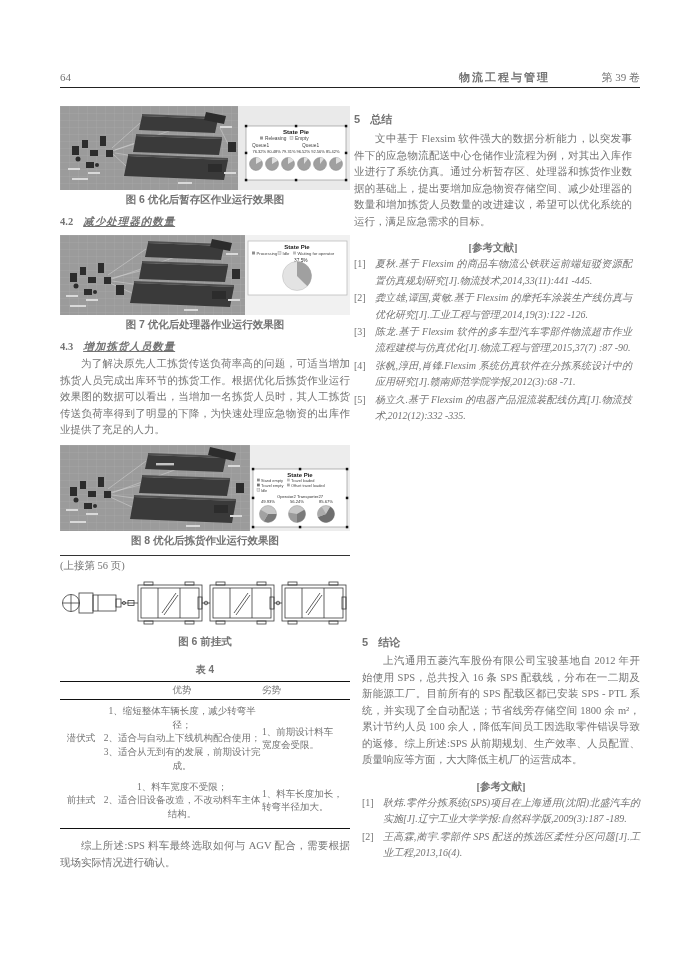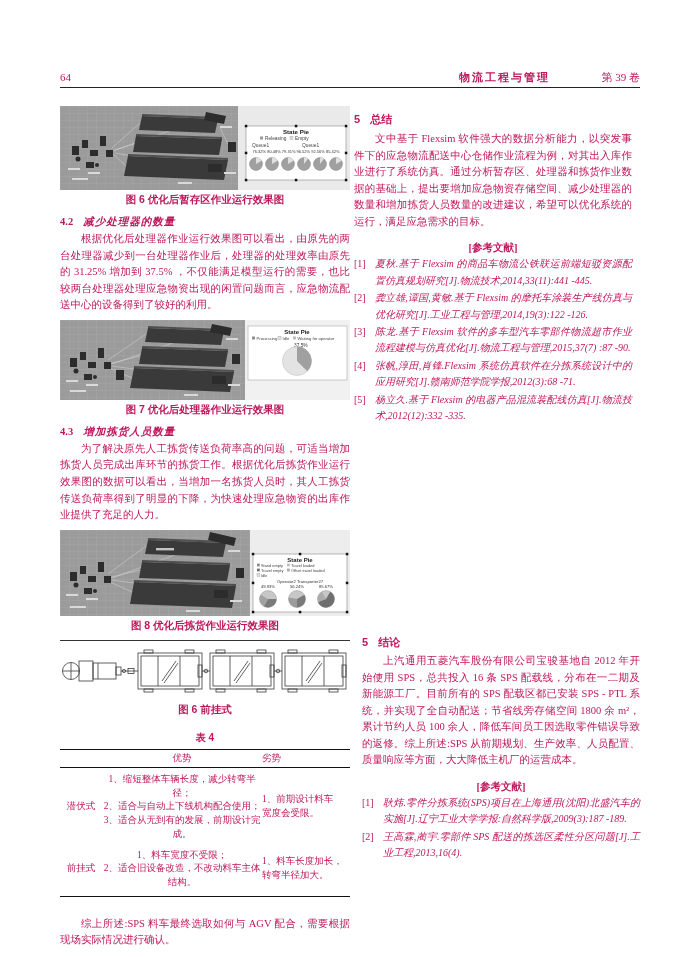--- a/index.html
+++ b/index.html
@@ -1,34 +1,34 @@
 <!DOCTYPE html>
 <html><head>
 <meta charset="utf-8">
 <style>
   html,body{margin:0;padding:0;background:#e8e8e8;}
   .page{position:relative;width:700px;height:957px;background:#ffffff;margin:0 auto;
-        font-family:"Liberation Serif","DejaVu Serif",serif;color:#be185d;overflow:hidden;}
+        font-family:"Liberation Serif","DejaVu Serif",serif;color:#737373;overflow:hidden;}
   
   .hdr{position:absolute;top:70px;left:60px;width:580px;display:flex;align-items:baseline;font-size:11px;}
   .hdr .pn{width:90px;text-align:left;}
   .hdr .jt{flex:1;text-align:right;font-weight:bold;letter-spacing:2px;}
   .hdr .vol{width:90px;text-align:right;}
   .hdr-rule{position:absolute;top:87px;left:60px;width:580px;border-top:1.6px solid #222;}
   
   .col-l{position:absolute;left:60px;top:106px;width:290px;}
   .col-r{position:absolute;left:354px;top:112px;width:278px;}
   .col-r2{position:absolute;left:362px;top:635px;width:278px;}
   
   .para{font-size:10.5px;line-height:1.58;text-align:justify;text-indent:2em;margin:2px 0 0 0;}
   .fig-cap{margin-top:3px;text-align:center;font-weight:bold;font-size:10.5px;
            font-family:"Liberation Sans","DejaVu Sans",sans-serif;}
   .h-sub{margin-top:8px;font-size:10.5px;font-weight:bold;}
   .h-sub .h-num{font-style:normal;margin-right:10px;}
-  .h-sub .h-title{font-style:italic;letter-spacing:1px;}
+  .h-sub .h-title{font-style:italic;letter-spacing:1px;text-decoration:underline;}
   .h-main{font-size:11px;font-weight:bold;font-family:"Liberation Sans","DejaVu Sans",sans-serif;}
   .h-main .h-num{margin-right:10px;}
   .refs-title{margin-top:11px;text-align:center;font-weight:bold;font-size:10.5px;}
   .ref{display:flex;font-size:10px;line-height:1.64;margin-top:1px;}
   .ref .ref-m{flex:none;width:21px;}
   .ref .ref-t{flex:1;text-align:justify;font-style:italic;}
   .cont-note{font-size:10.5px;}
   .divider{border-top:1px solid #333;margin-top:7px;}
   
   .figbox{width:290px;display:block;}
@@ -156,21 +156,20 @@
             <path d="M276,58 L276,51.5 A6.5,6.5 0 0 1 281.6,54.8 Z" fill="#e0e0e0"></path>
           </g>
         </g>
       </g>
     </svg>
     <div class="fig-cap">图 6  优化后暂存区作业运行效果图</div>
 
     <div class="h-sub">
       <span class="h-num">4.2</span><span class="h-title">减少处理器的数量</span>
     </div>
-    <div class="para">根据优化后处理器作业运行效果图可以看出，由原先的两台处理器减少到一台处理器作业后，处理器的处理效率由原先的 31.25% 增加到 37.5% ，不仅能满足模型运行的需要，也比较两台处理器处理应急物资出现的闲置问题而言，应急物流配送中心的设备得到了较好的利用。</div>
 
     <svg class="figbox" width="290" height="80" viewBox="0 0 290 80" style="margin-top:6px">
       <defs>
         <pattern id="g2" width="9" height="7" patternUnits="userSpaceOnUse">
           <path d="M9 0H0V7" fill="none" stroke="#a9a9a9" stroke-width="0.6"></path>
         </pattern>
       </defs>
       <g>
         <rect x="0" y="0" width="185" height="80" fill="#9b9b9b"></rect>
         <rect x="0" y="0" width="185" height="80" fill="url(#g2)"></rect>
@@ -333,20 +332,21 @@
             <path d="M266,69 L270.25,61.64 A8.5,8.5 0 1 1 258.01,71.9 Z" fill="#6f6f6f"></path>
             <path d="M266,69 L258.01,71.9 A8.5,8.5 0 0 1 261.75,61.64 Z" fill="#ababab"></path>
           </g>
         </g>
       </g>
     </svg>
     <div class="fig-cap">图 8  优化后拣货作业运行效果图</div>
 
     <div class="divider"></div>
 
+    <div class="cont-note" style="margin-top:3px">(上接第 56 页)</div>
 
     <svg class="figbox" width="290" height="52" viewBox="0 0 290 52" style="margin-top:4px">
       <g fill="none" stroke="#3a3a3a" stroke-width="0.8">
 
         <g>
           <circle cx="11" cy="26" r="8.5"></circle>
           <line x1="11" y1="17.5" x2="11" y2="34.5"></line>
             <line x1="2.5" y1="26" x2="19.5" y2="26"></line>
           <rect x="19" y="16" width="14" height="20"></rect>
           <rect x="33" y="18" width="23" height="16"></rect>
@@ -426,21 +426,21 @@
       </div>
       <div class="tr t4-row2">
         <div class="c0">前挂式</div>
         <div class="c1 pre">1、料车宽度不受限；
 2、适合旧设备改造，不改动料车主体结构。</div>
         <div class="c2 pre">1、料车长度加长，
 转弯半径加大。</div>
       </div>
     </div>
 
-    <div class="para" style="margin-top:19px">综上所述:SPS 料车最终选取如何与 AGV 配合，需要根据现场实际情况进行确认。</div>
+    <div class="para" style="margin-top:9px">综上所述:SPS 料车最终选取如何与 AGV 配合，需要根据现场实际情况进行确认。</div>
   </div>
 
   <div class="col-r">
     <div class="h-main">
       <span class="h-num">5</span><span>总结</span>
     </div>
     <div class="para" style="margin-top:4px">文中基于 Flexsim 软件强大的数据分析能力，以突发事件下的应急物流配送中心仓储作业流程为例，对其出入库作业进行了系统仿真。通过分析暂存区、处理器和拣货作业数据的基础上，提出要增加应急物资存储空间、减少处理器的数量和增加拣货人员数量的改进建议，希望可以优化系统的运行，满足应急需求的目标。</div>
 
     <div class="refs-title">[参考文献]</div>
     <div class="ref">

